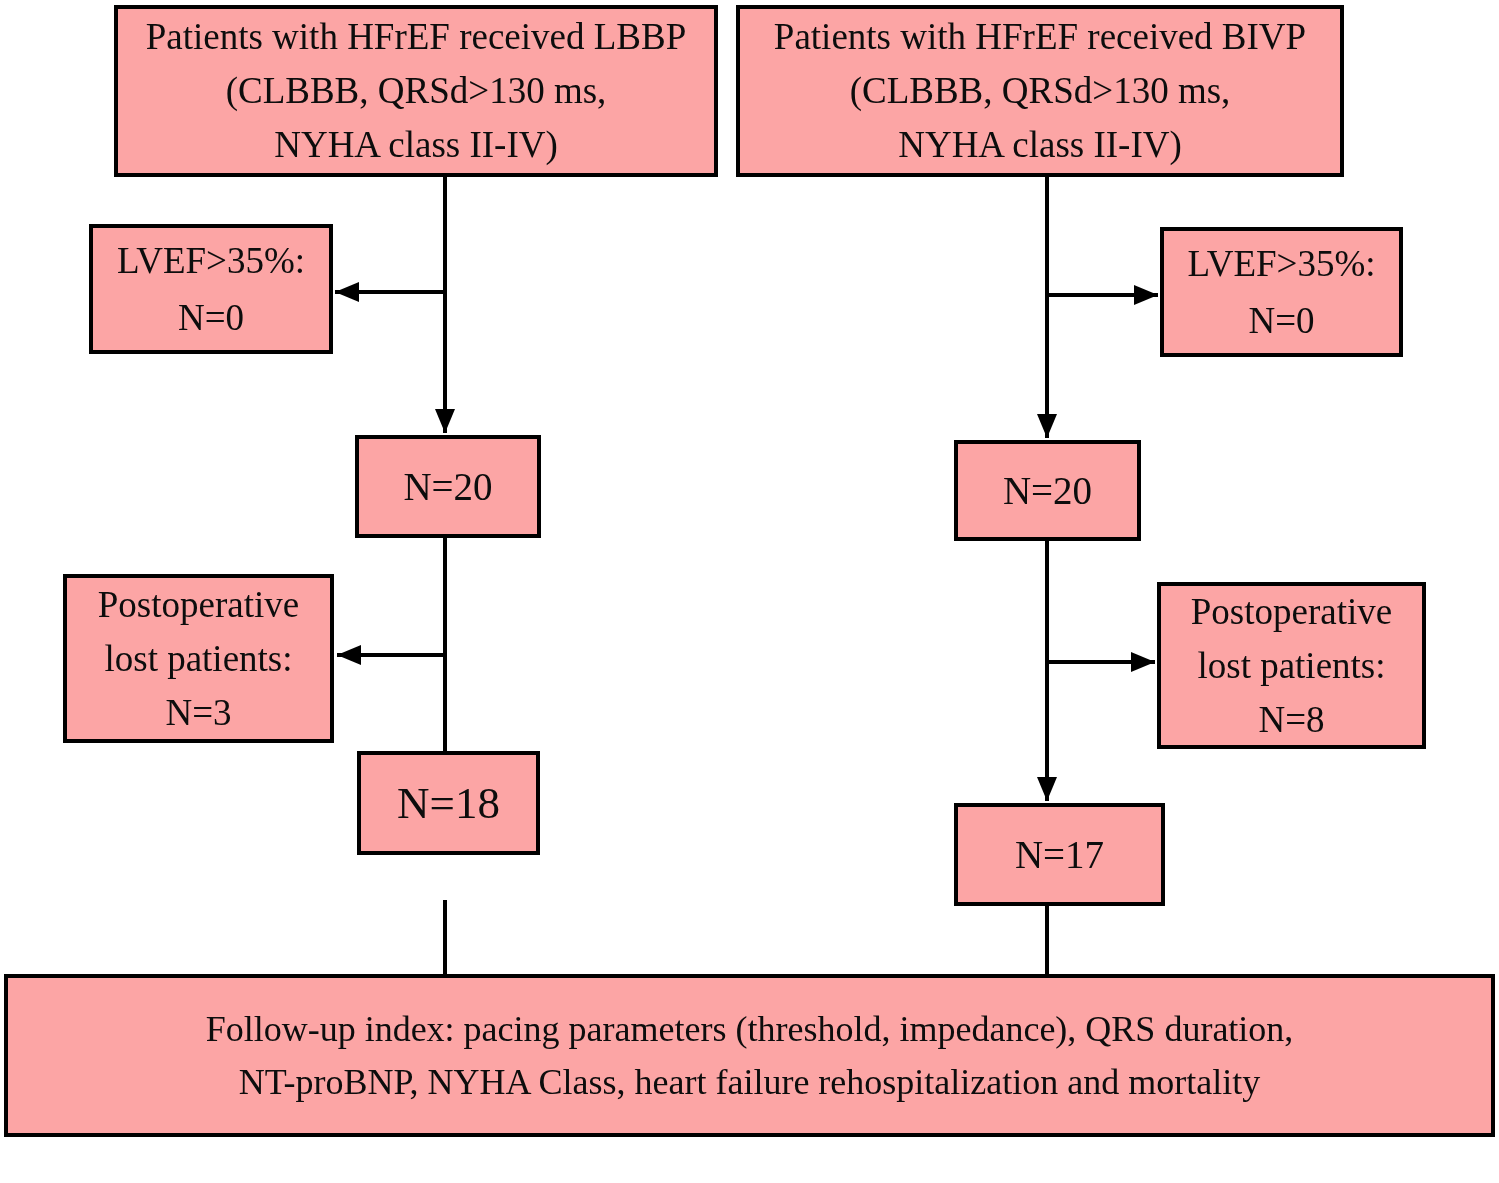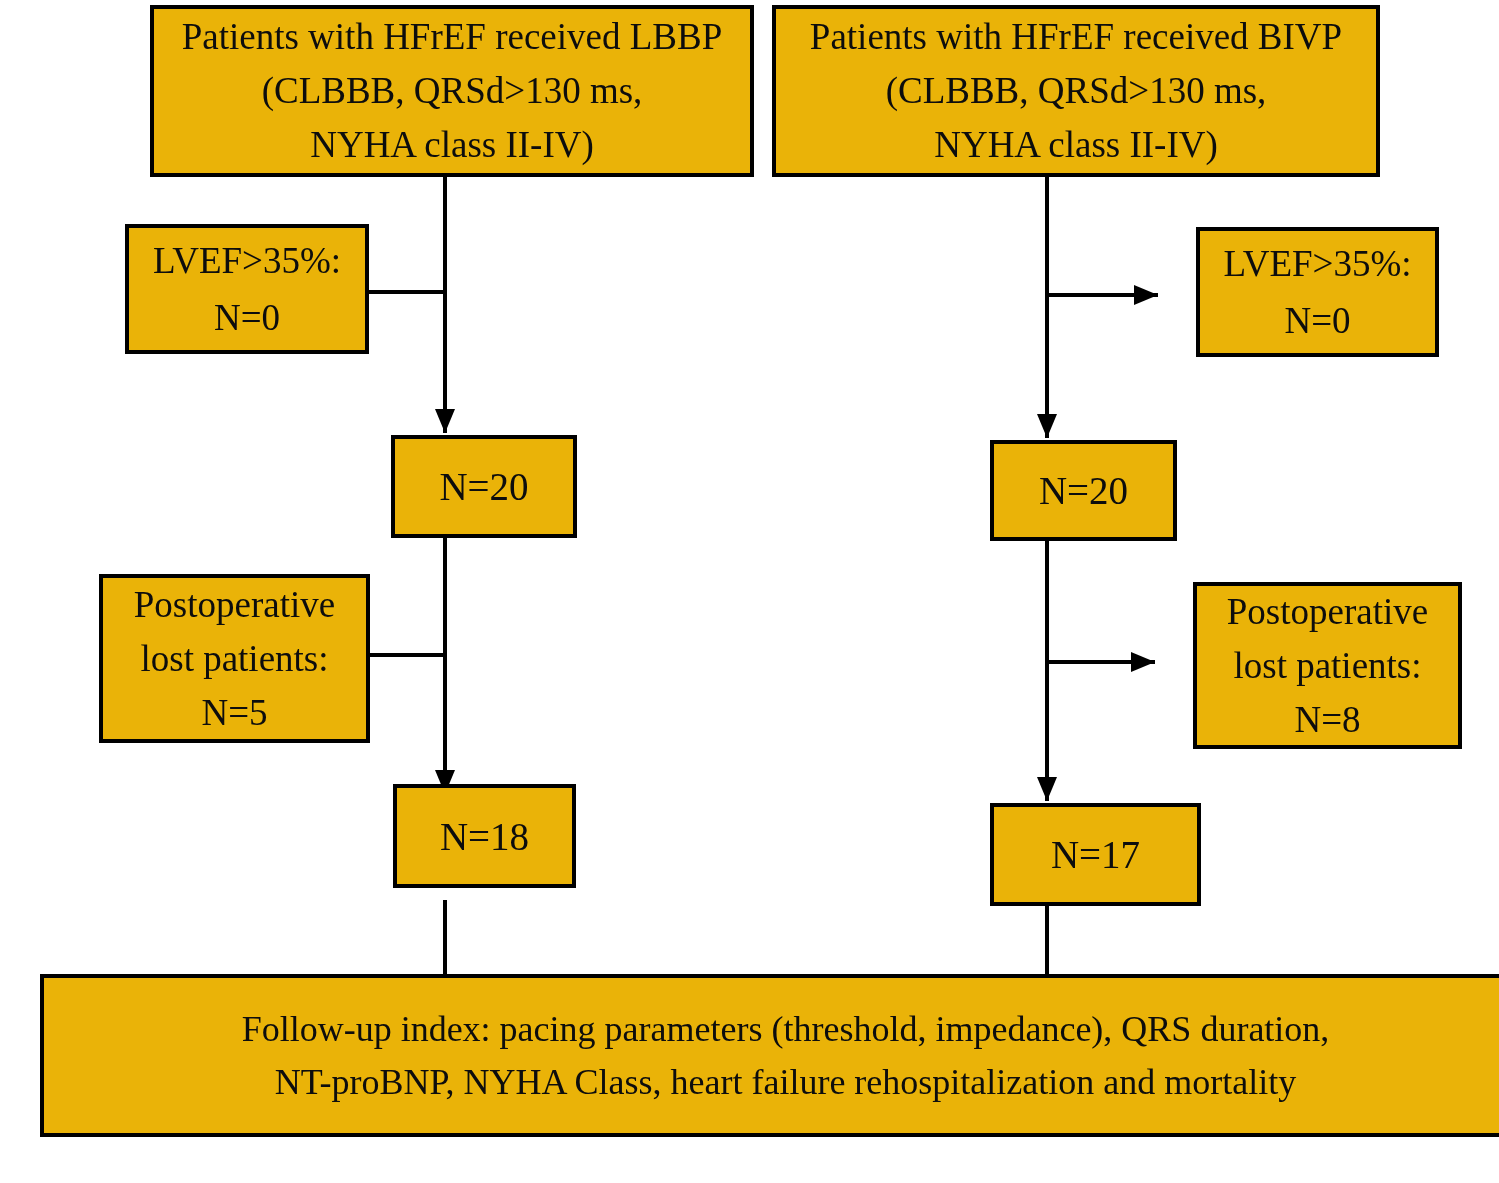--- a/index.html
+++ b/index.html
@@ -14,39 +14,38 @@
   }
   #connectors {
     position: absolute;
     left: 0; top: 0;
     width: 1499px; height: 1183px;
   }
   .fbox {
     position: absolute;
     box-sizing: border-box;
     border: 4px solid #000000;
-    background: #eab308;
+    background: #fca5a5;
     display: flex;
     flex-direction: column;
     align-items: center;
     justify-content: center;
     text-align: center;
-    margin-left: 36px;
   }
   .fbox .ln { display: block; white-space: nowrap; }
 
   .b-lbbp-top  { left: 114px;  top: 5px;    width: 604px;  height: 172px; font-size: 37px; line-height: 54px; }
   .b-bivp-top  { left: 736px;  top: 5px;    width: 608px;  height: 172px; font-size: 37px; line-height: 54px; }
   .b-lbbp-lvef { left: 89px;   top: 224px;  width: 244px;  height: 130px; font-size: 37px; line-height: 57px; }
   .b-bivp-lvef { left: 1160px; top: 227px;  width: 243px;  height: 130px; font-size: 37px; line-height: 57px; }
   .b-lbbp-n20  { left: 355px;  top: 435px;  width: 186px;  height: 103px; font-size: 39px; }
   .b-bivp-n20  { left: 954px;  top: 440px;  width: 187px;  height: 101px; font-size: 39px; }
   .b-lbbp-lost { left: 63px;   top: 574px;  width: 271px;  height: 169px; font-size: 37px; line-height: 54px; }
   .b-bivp-lost { left: 1157px; top: 582px;  width: 269px;  height: 167px; font-size: 37px; line-height: 54px; }
-  .b-lbbp-n18  { left: 357px;  top: 784px;  width: 183px;  height: 104px; font-size: 39px; }
+  .b-lbbp-n18  { left: 357px;  top: 751px;  width: 183px;  height: 104px; font-size: 45px; }
   .b-bivp-n17  { left: 954px;  top: 803px;  width: 211px;  height: 103px; font-size: 39px; }
   .b-followup  { left: 4px;    top: 974px; width: 1491px; height: 163px; font-size: 36px; line-height: 53px; }
 
   .conn { stroke: #000000; stroke-width: 4; fill: none; }
 </style>
 </head>
 <body>
 
 <div id="canvas">
 
@@ -96,21 +95,21 @@
     <span class="ln">N=20</span>
   </div>
 
   <div class="fbox b-bivp-n20">
     <span class="ln">N=20</span>
   </div>
 
   <div class="fbox b-lbbp-lost">
     <span class="ln">Postoperative</span>
     <span class="ln">lost patients:</span>
-    <span class="ln">N=5</span>
+    <span class="ln">N=3</span>
   </div>
 
   <div class="fbox b-bivp-lost">
     <span class="ln">Postoperative</span>
     <span class="ln">lost patients:</span>
     <span class="ln">N=8</span>
   </div>
 
   <div class="fbox b-lbbp-n18">
     <span class="ln">N=18</span>

